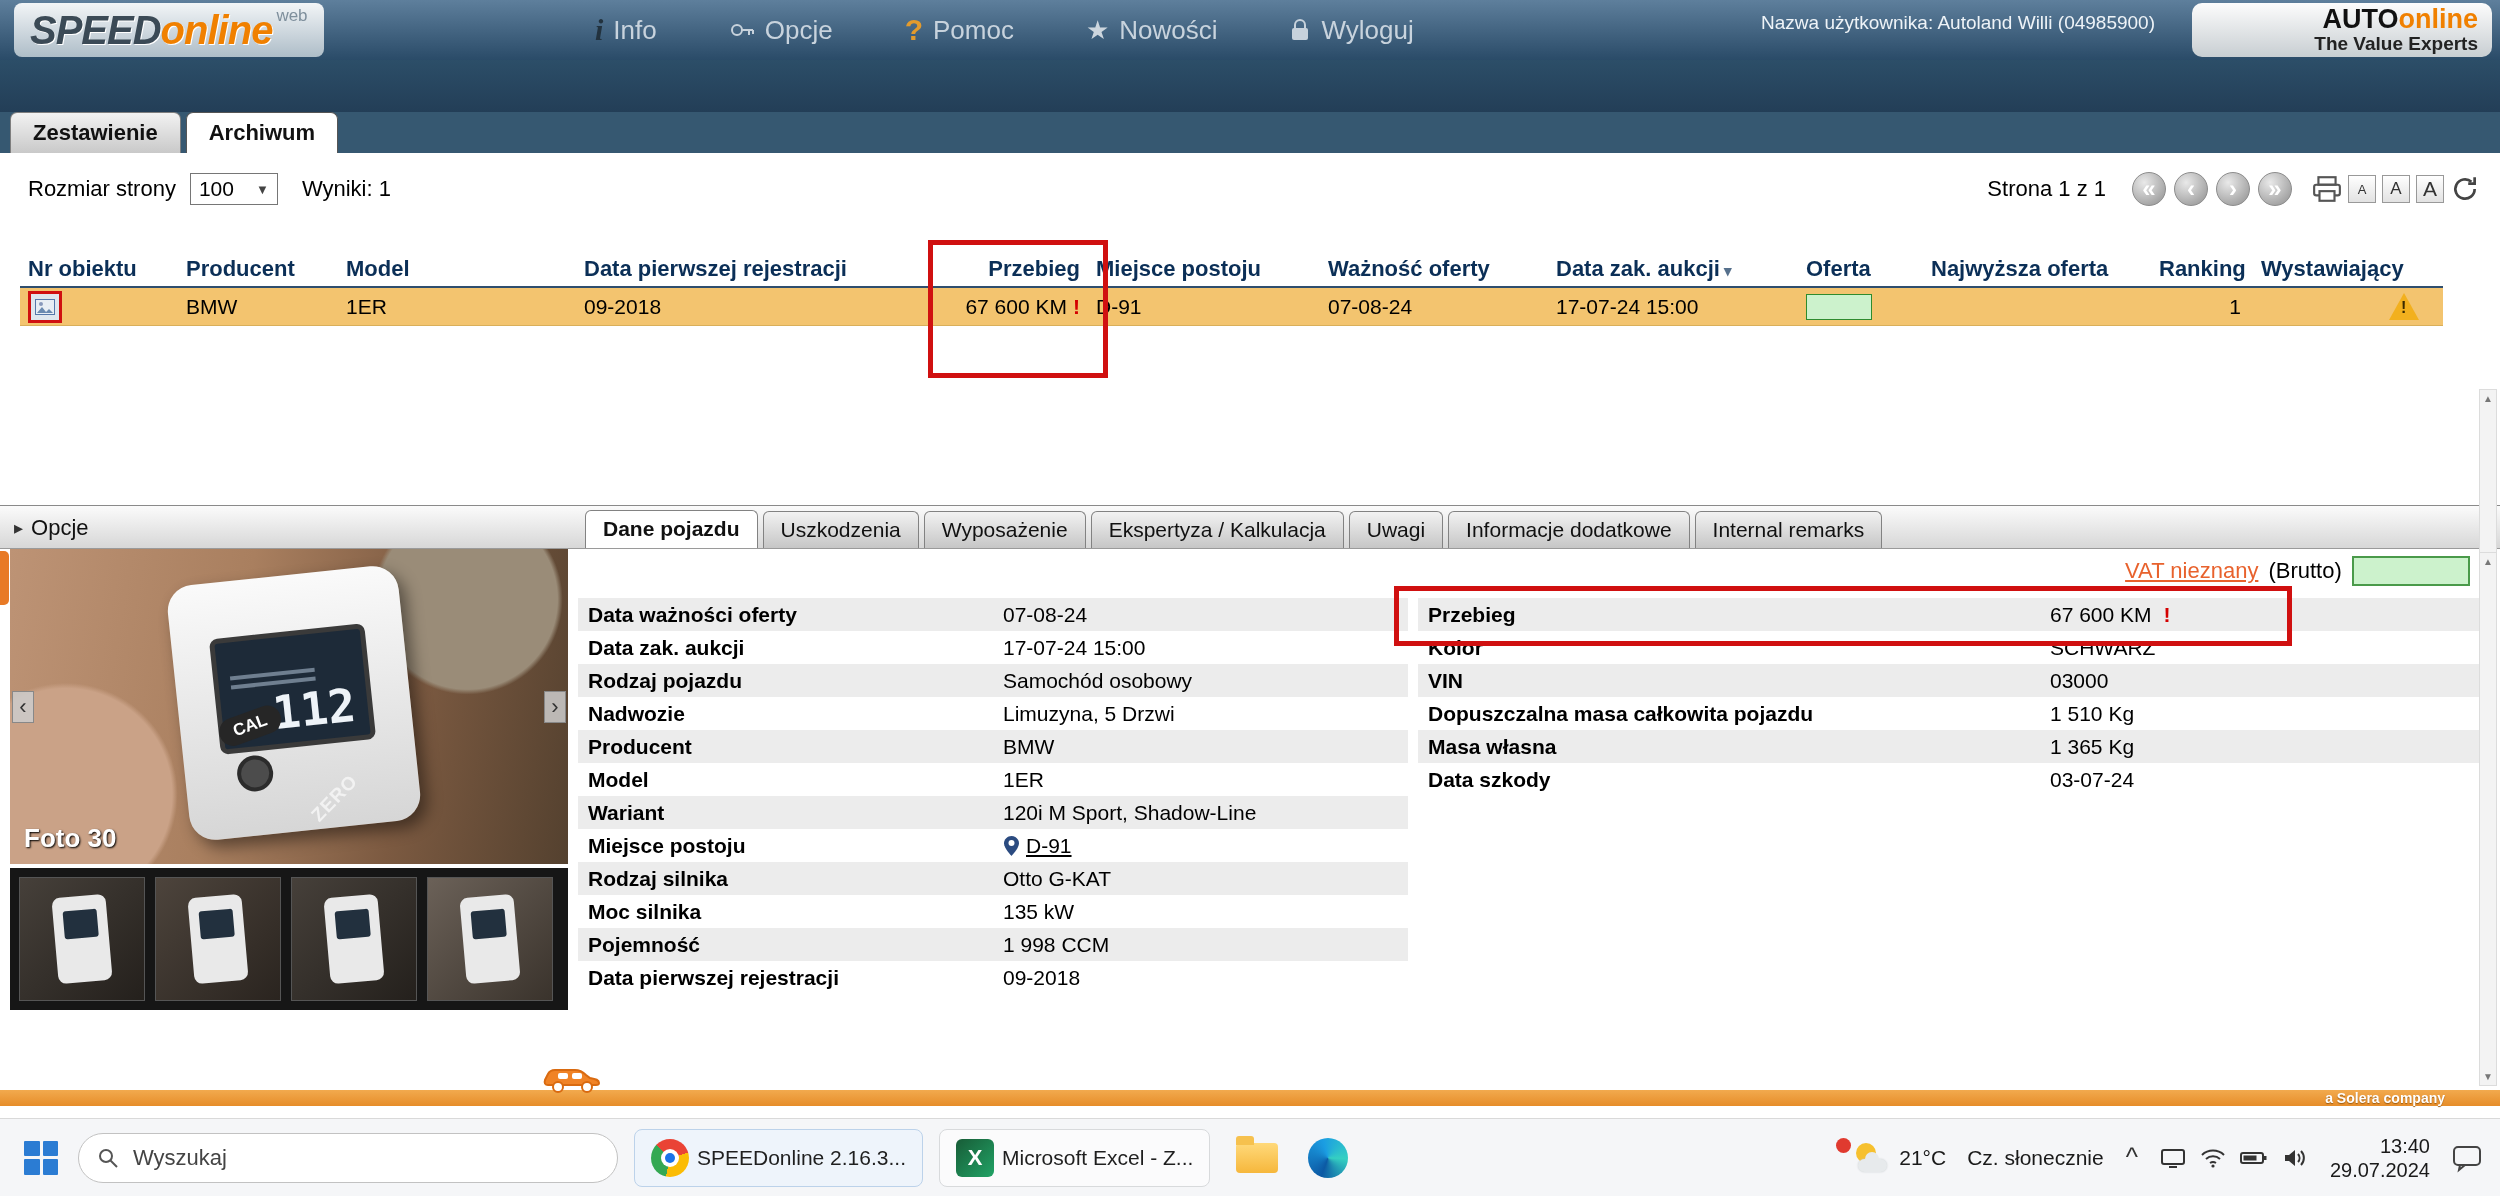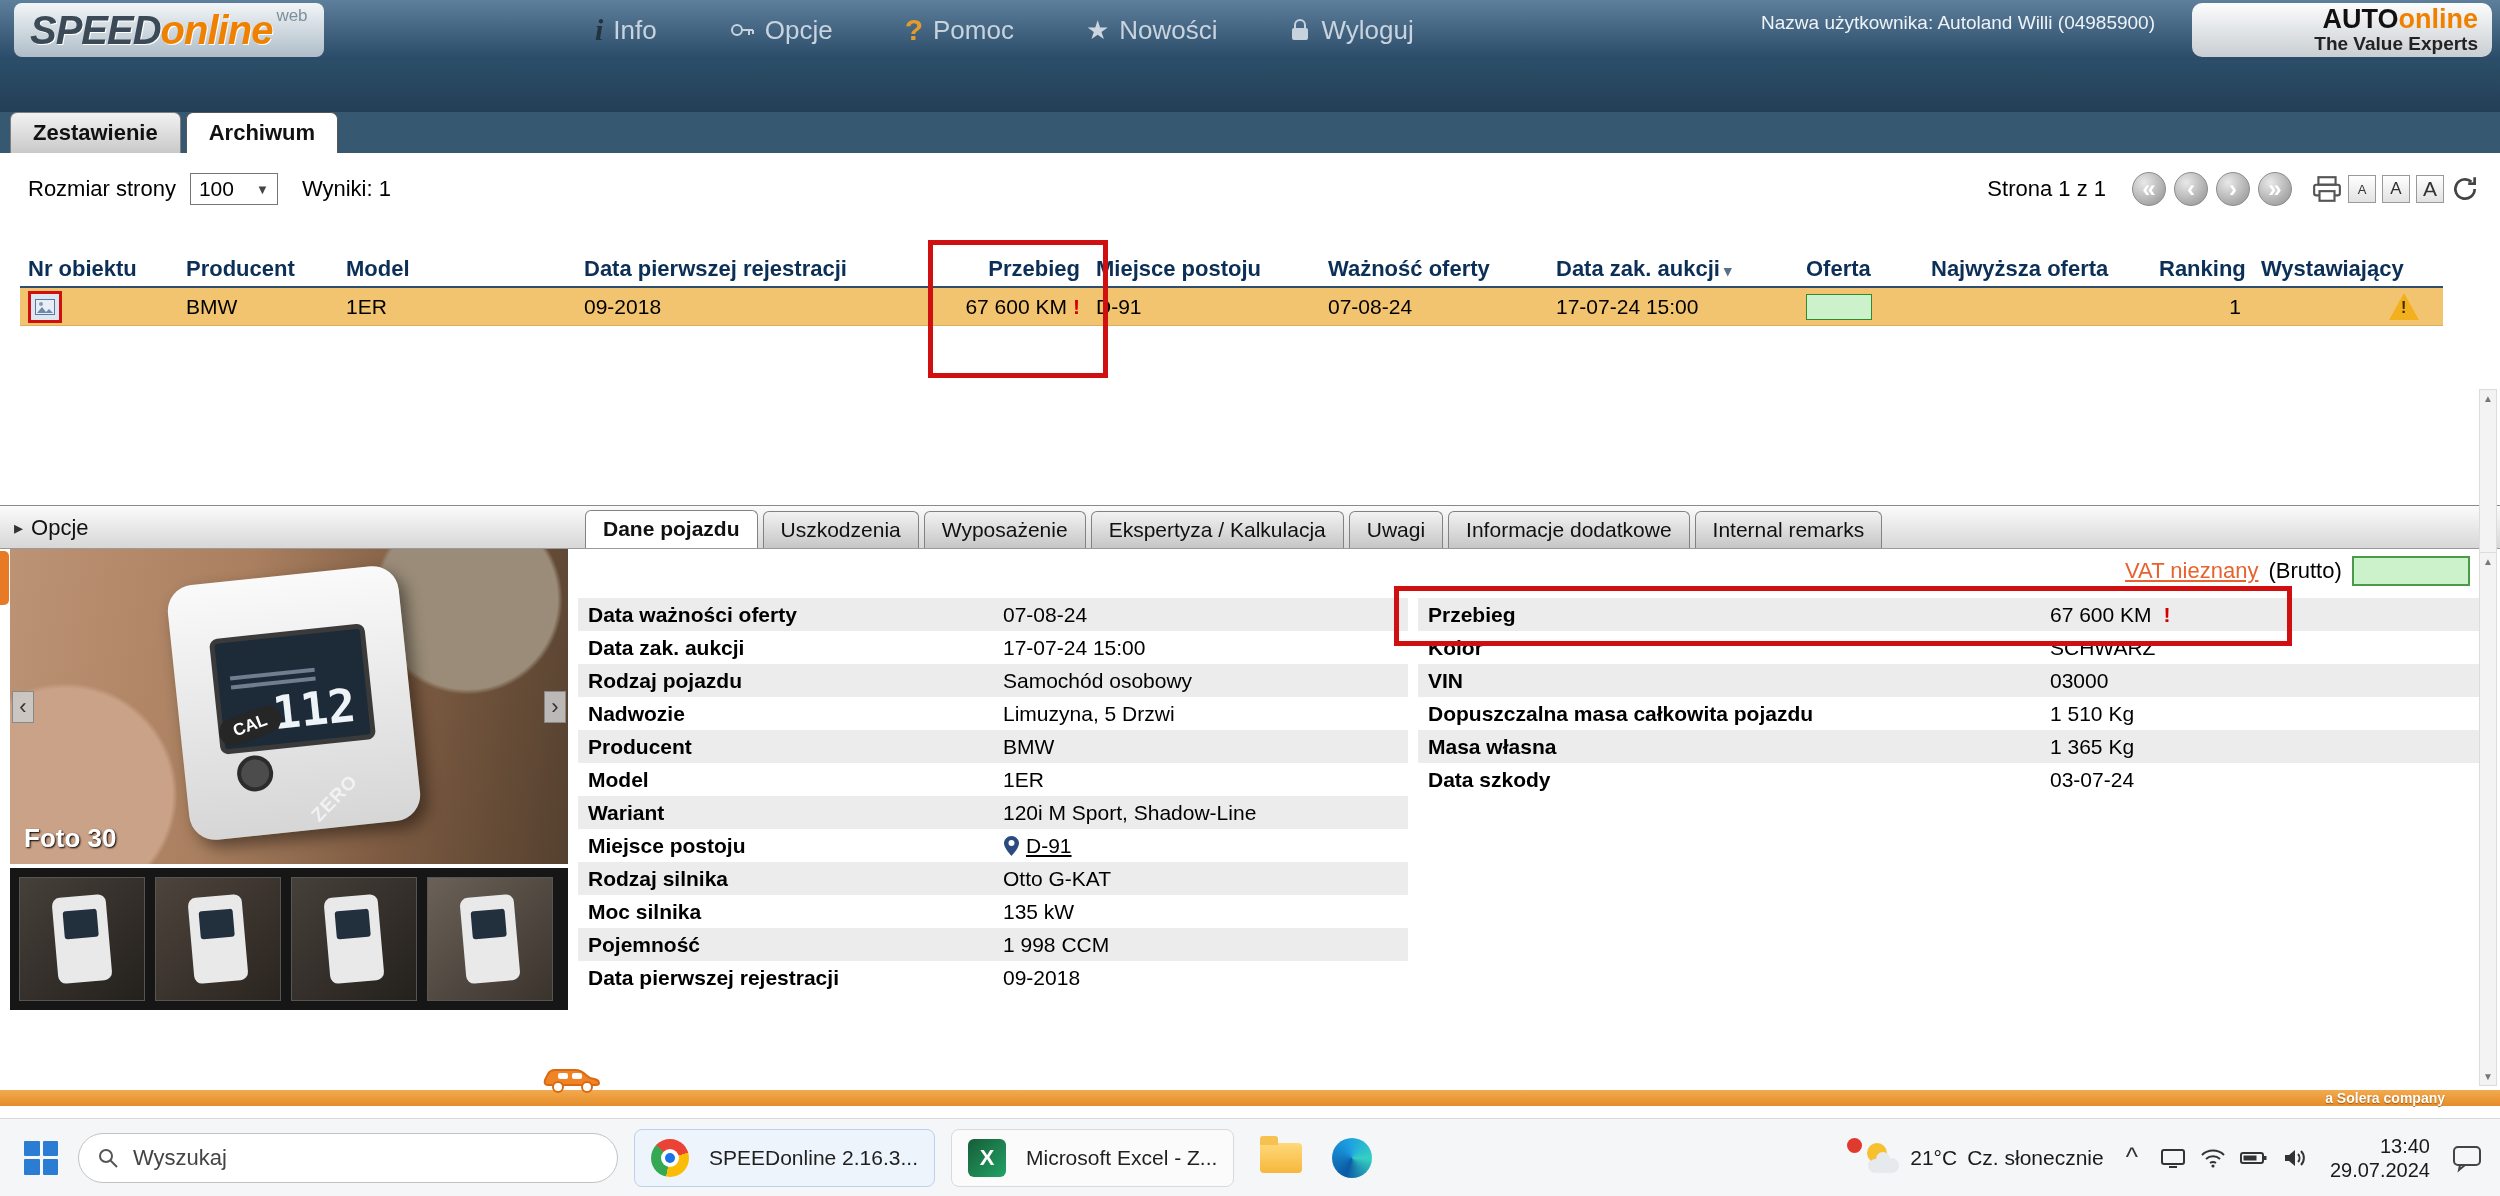--- a/index.html
+++ b/index.html
@@ -130,41 +130,41 @@
   .solera{position:absolute;left:0;top:1090px;width:2500px;height:16px;background:linear-gradient(#f2aa4e,#e68d2a);}
   .solera span{position:absolute;right:55px;top:0;font-size:14px;font-weight:bold;color:#fff;text-shadow:0 1px 1px #9a5a10;}
   .car-doodle{position:absolute;left:542px;top:1060px;z-index:6;}
   .taskbar{position:absolute;left:0;top:1118px;width:2500px;height:78px;background:#f5f6f8;border-top:1px solid #d9d9d9;
     display:flex;align-items:center;}
   .win{margin-left:24px;width:34px;height:34px;display:grid;grid-template-columns:1fr 1fr;grid-template-rows:1fr 1fr;gap:3px;cursor:pointer;}
   .win span{background:#2b7cd3;border-radius:1px;}
   .search-pill{margin-left:20px;width:540px;height:50px;border:1px solid #c2c2c2;border-radius:25px;background:#fff;
     display:flex;align-items:center;padding-left:18px;gap:14px;cursor:text;}
   .search-pill span{font-size:22px;color:#444;}
-  .task-app{margin-left:16px;height:58px;padding:0 16px;display:flex;align-items:center;gap:20px;background:#fbfbfc;
+  .task-app{margin-left:16px;height:58px;padding:0 16px;display:flex;align-items:center;gap:8px;background:#fbfbfc;
     border:1px solid #d8dadc;border-radius:8px;font-size:21px;color:#1f1f1f;cursor:pointer;}
   .task-app.active{background:#eef4fb;border-color:#bcd2ea;}
   .chrome{width:38px;height:38px;border-radius:50%;position:relative;flex:none;
     background:conic-gradient(from -45deg,#ea4335 0 33%,#fbbc05 33% 66%,#34a853 66% 100%);}
   .chrome i{position:absolute;inset:10px;background:#fff;border-radius:50%;}
   .chrome b{position:absolute;inset:14px;background:#1a73e8;border-radius:50%;}
   .excel{width:38px;height:38px;border-radius:6px;background:linear-gradient(135deg,#185c37,#21a366);
     display:flex;align-items:center;justify-content:center;color:#fff;font-weight:bold;font-size:22px;flex:none;}
   .folder{margin-left:26px;width:42px;height:30px;position:relative;background:linear-gradient(#ffd97a,#f6b73c);border-radius:4px;cursor:pointer;}
   .folder i{position:absolute;top:-7px;left:0;width:18px;height:9px;background:#f6c14e;border-radius:3px 3px 0 0;}
   .edge{margin-left:30px;width:40px;height:40px;border-radius:50%;cursor:pointer;
     background:conic-gradient(from 200deg,#0c59a4,#1b9de2 40%,#35d0c2 70%,#0c59a4);}
   .tray{margin-left:auto;margin-right:18px;display:flex;align-items:center;gap:22px;}
   .weather{display:flex;align-items:center;gap:10px;cursor:pointer;}
   .badge{width:15px;height:15px;border-radius:50%;background:#e03a2f;position:relative;top:-12px;left:8px;}
   .suncloud{position:relative;width:36px;height:34px;}
   .suncloud .sun{position:absolute;left:3px;top:2px;width:20px;height:20px;border-radius:50%;background:#f6c02e;}
   .suncloud .cloud{position:absolute;bottom:3px;left:5px;width:29px;height:13px;background:#e7eaec;border-radius:8px;box-shadow:0 0 2px #c8ccd0;}
   .suncloud .cloud i{position:absolute;left:7px;top:-7px;width:14px;height:14px;border-radius:50%;background:#e7eaec;}
-  .w-text{font-size:21px;color:#1a1a1a;display:flex;gap:10px;}
+  .w-text{font-size:21px;color:#1a1a1a;display:flex;gap:21px;}
   .chev{font-size:26px;color:#333;cursor:pointer;line-height:0.6;}
   .tray-icons{display:flex;align-items:center;gap:14px;}
   .clock{display:flex;flex-direction:column;align-items:flex-end;font-size:20px;color:#1a1a1a;line-height:1.2;cursor:pointer;}
   .ticon{cursor:pointer;display:flex;}
 </style>
 </head>
 <body>
 
 <div class="screen">
 

